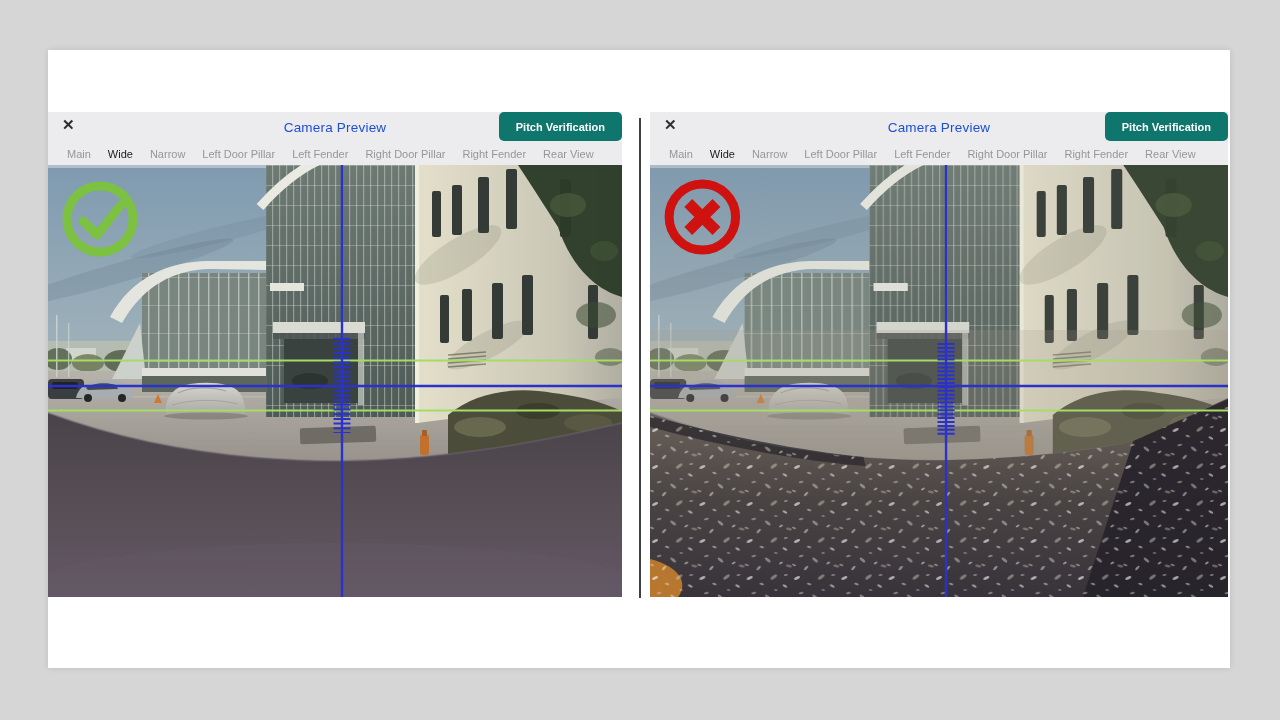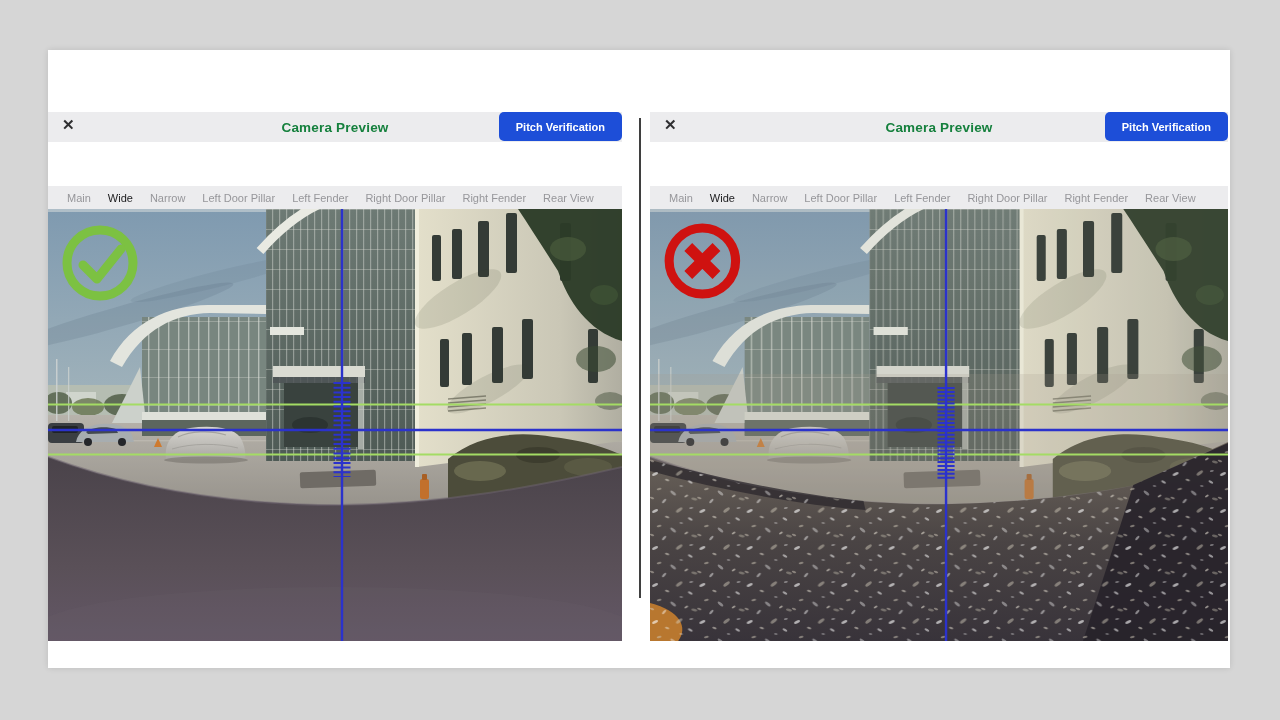--- a/index.html
+++ b/index.html
@@ -4,23 +4,23 @@
 <style>
   html,body{margin:0;padding:0;background:#d6d6d6;font-family:"Liberation Sans",sans-serif;}
   .stage{position:relative;width:1280px;height:720px;background:#d6d6d6;overflow:hidden;}
   .card{position:absolute;left:48px;top:50px;width:1182px;height:618px;background:#ffffff;box-shadow:0 0 6px rgba(0,0,0,.12);}
   .divider{position:absolute;left:639px;top:118px;width:2px;height:480px;background:#3f3f3f;}
   .panel{position:absolute;top:112px;}
   .panel-left{left:48px;width:574px;}
   .panel-right{left:650px;width:578px;}
   .phead{position:relative;height:30px;background:#ececee;display:flex;align-items:center;}
   .close{position:absolute;left:14px;top:5px;font-size:15px;font-weight:600;color:#2e2e30;cursor:pointer;line-height:1;}
-  .ptitle{width:100%;text-align:center;font-weight:bold;font-size:13.5px;color:#15803d;letter-spacing:.2px;}
-  .pitch-btn{position:absolute;right:0;top:0;height:29px;padding:0 17px;background:#1d4ed8;color:#ffffff;border:none;border-radius:5px;font-weight:bold;font-size:11px;font-family:"Liberation Sans",sans-serif;cursor:pointer;}
-  .ptabs{height:23px;background:#ececee;display:flex;align-items:center;gap:17px;padding-left:19px;font-size:11px;color:#96969a;white-space:nowrap;overflow:hidden;margin-top:44px;}
+  .ptitle{width:100%;text-align:center;font-weight:normal;font-size:13.5px;color:#1d4ed8;letter-spacing:.2px;}
+  .pitch-btn{position:absolute;right:0;top:0;height:29px;padding:0 17px;background:#0f766e;color:#ffffff;border:none;border-radius:5px;font-weight:bold;font-size:11px;font-family:"Liberation Sans",sans-serif;cursor:pointer;}
+  .ptabs{height:23px;background:#ececee;display:flex;align-items:center;gap:17px;padding-left:19px;font-size:11px;color:#96969a;white-space:nowrap;overflow:hidden;}
   .tab{cursor:pointer;flex:0 0 auto;}
   .tab.active{color:#1b1b1d;font-weight:normal;}
   .pimage{position:relative;height:432px;overflow:hidden;background:#9fb0b6;}
   .pimage svg{display:block;width:100%;height:100%;}
 </style>
 </head>
 <body>
 
 <svg width="0" height="0" style="position:absolute" aria-hidden="true">
   <defs>

